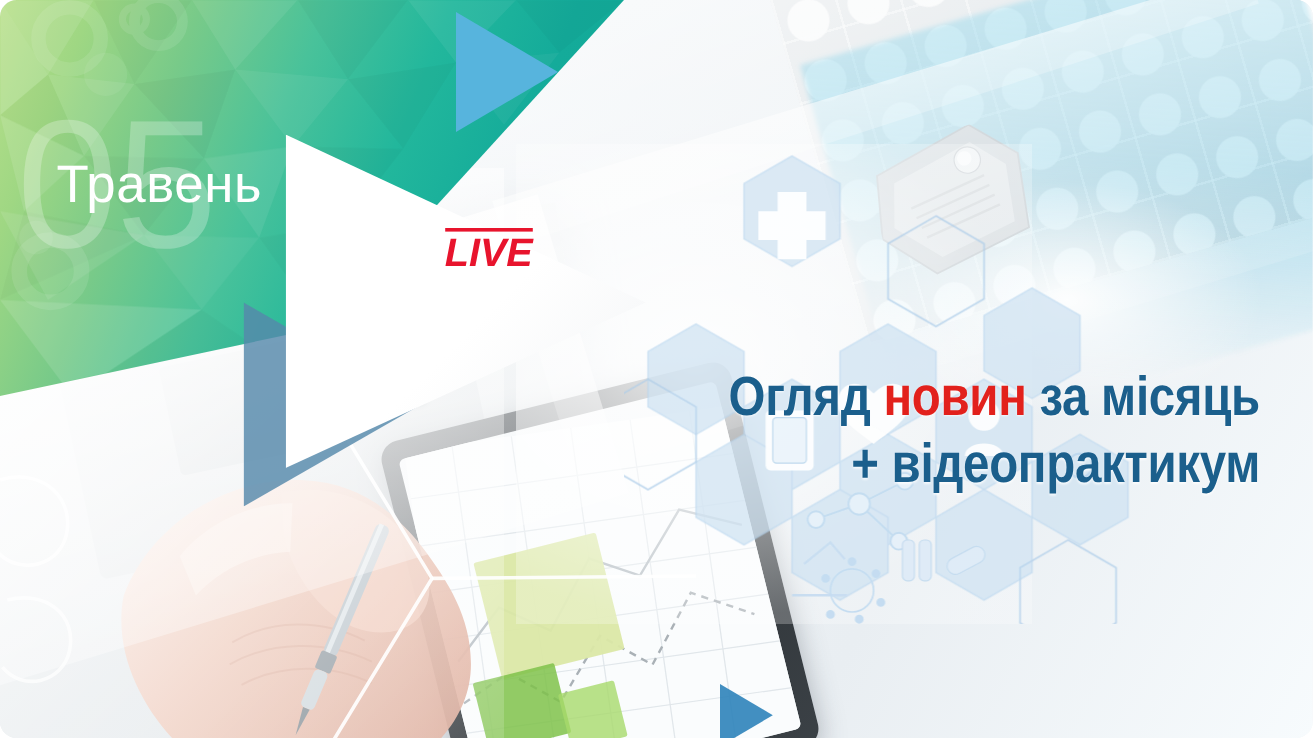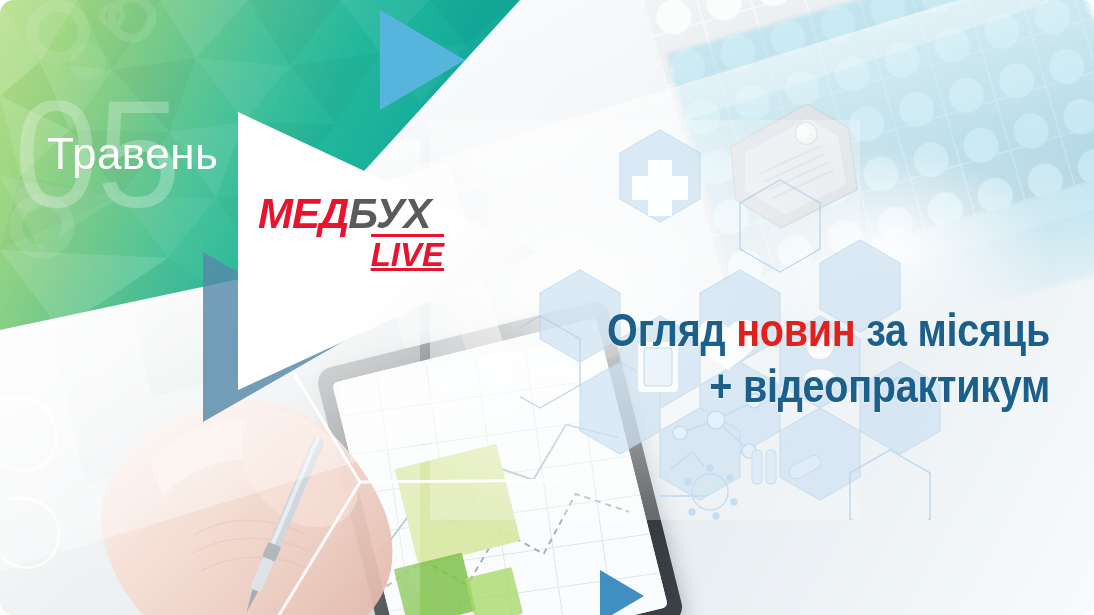--- a/index.html
+++ b/index.html
@@ -236,21 +236,20 @@
   .logo-med{color:#e8142d;}
   .logo-buh{color:#5b5b5b;}
   .logo-live-row{
     display:flex;justify-content:flex-end;width:186px;margin-top:-2px;
   }
   .logo-live{
     font-size:33px;line-height:34px;font-weight:bold;font-style:italic;
     color:#e8142d;letter-spacing:0px;
     border-top:3px solid #e8142d;padding-top:1px;
     font-family:"Liberation Sans","DejaVu Sans",sans-serif;
-    text-decoration:underline;
   }
 
   
   .headline{
     position:absolute;right:44px;top:302px;width:640px;
     text-align:right;user-select:none;
   }
   .headline .line{
     font-size:46px;line-height:56px;font-weight:bold;
     color:#1b5f8c;
@@ -515,23 +514,20 @@
     <div class="month-num">05</div>
   </div>
   <div class="month-name">Травень</div>
 
   <div class="tri-blue-top"></div>
 
   <div class="tri-steel"></div>
 
   <div class="logo-tri"></div>
   <div class="logo-wrap">
-    <div class="logo-main">
-      <span class="logo-med">МЕД</span><span class="logo-buh">БУХ</span>
-    </div>
     <div class="logo-live-row">
       <span class="logo-live">LIVE</span>
     </div>
   </div>
 
   <div class="tri-mini"></div>
 
   <div class="headline">
     <div class="line"><span>Огляд </span><span class="hl-accent">новин</span><span> за місяць</span></div>
     <div class="line">+ відеопрактикум</div>

